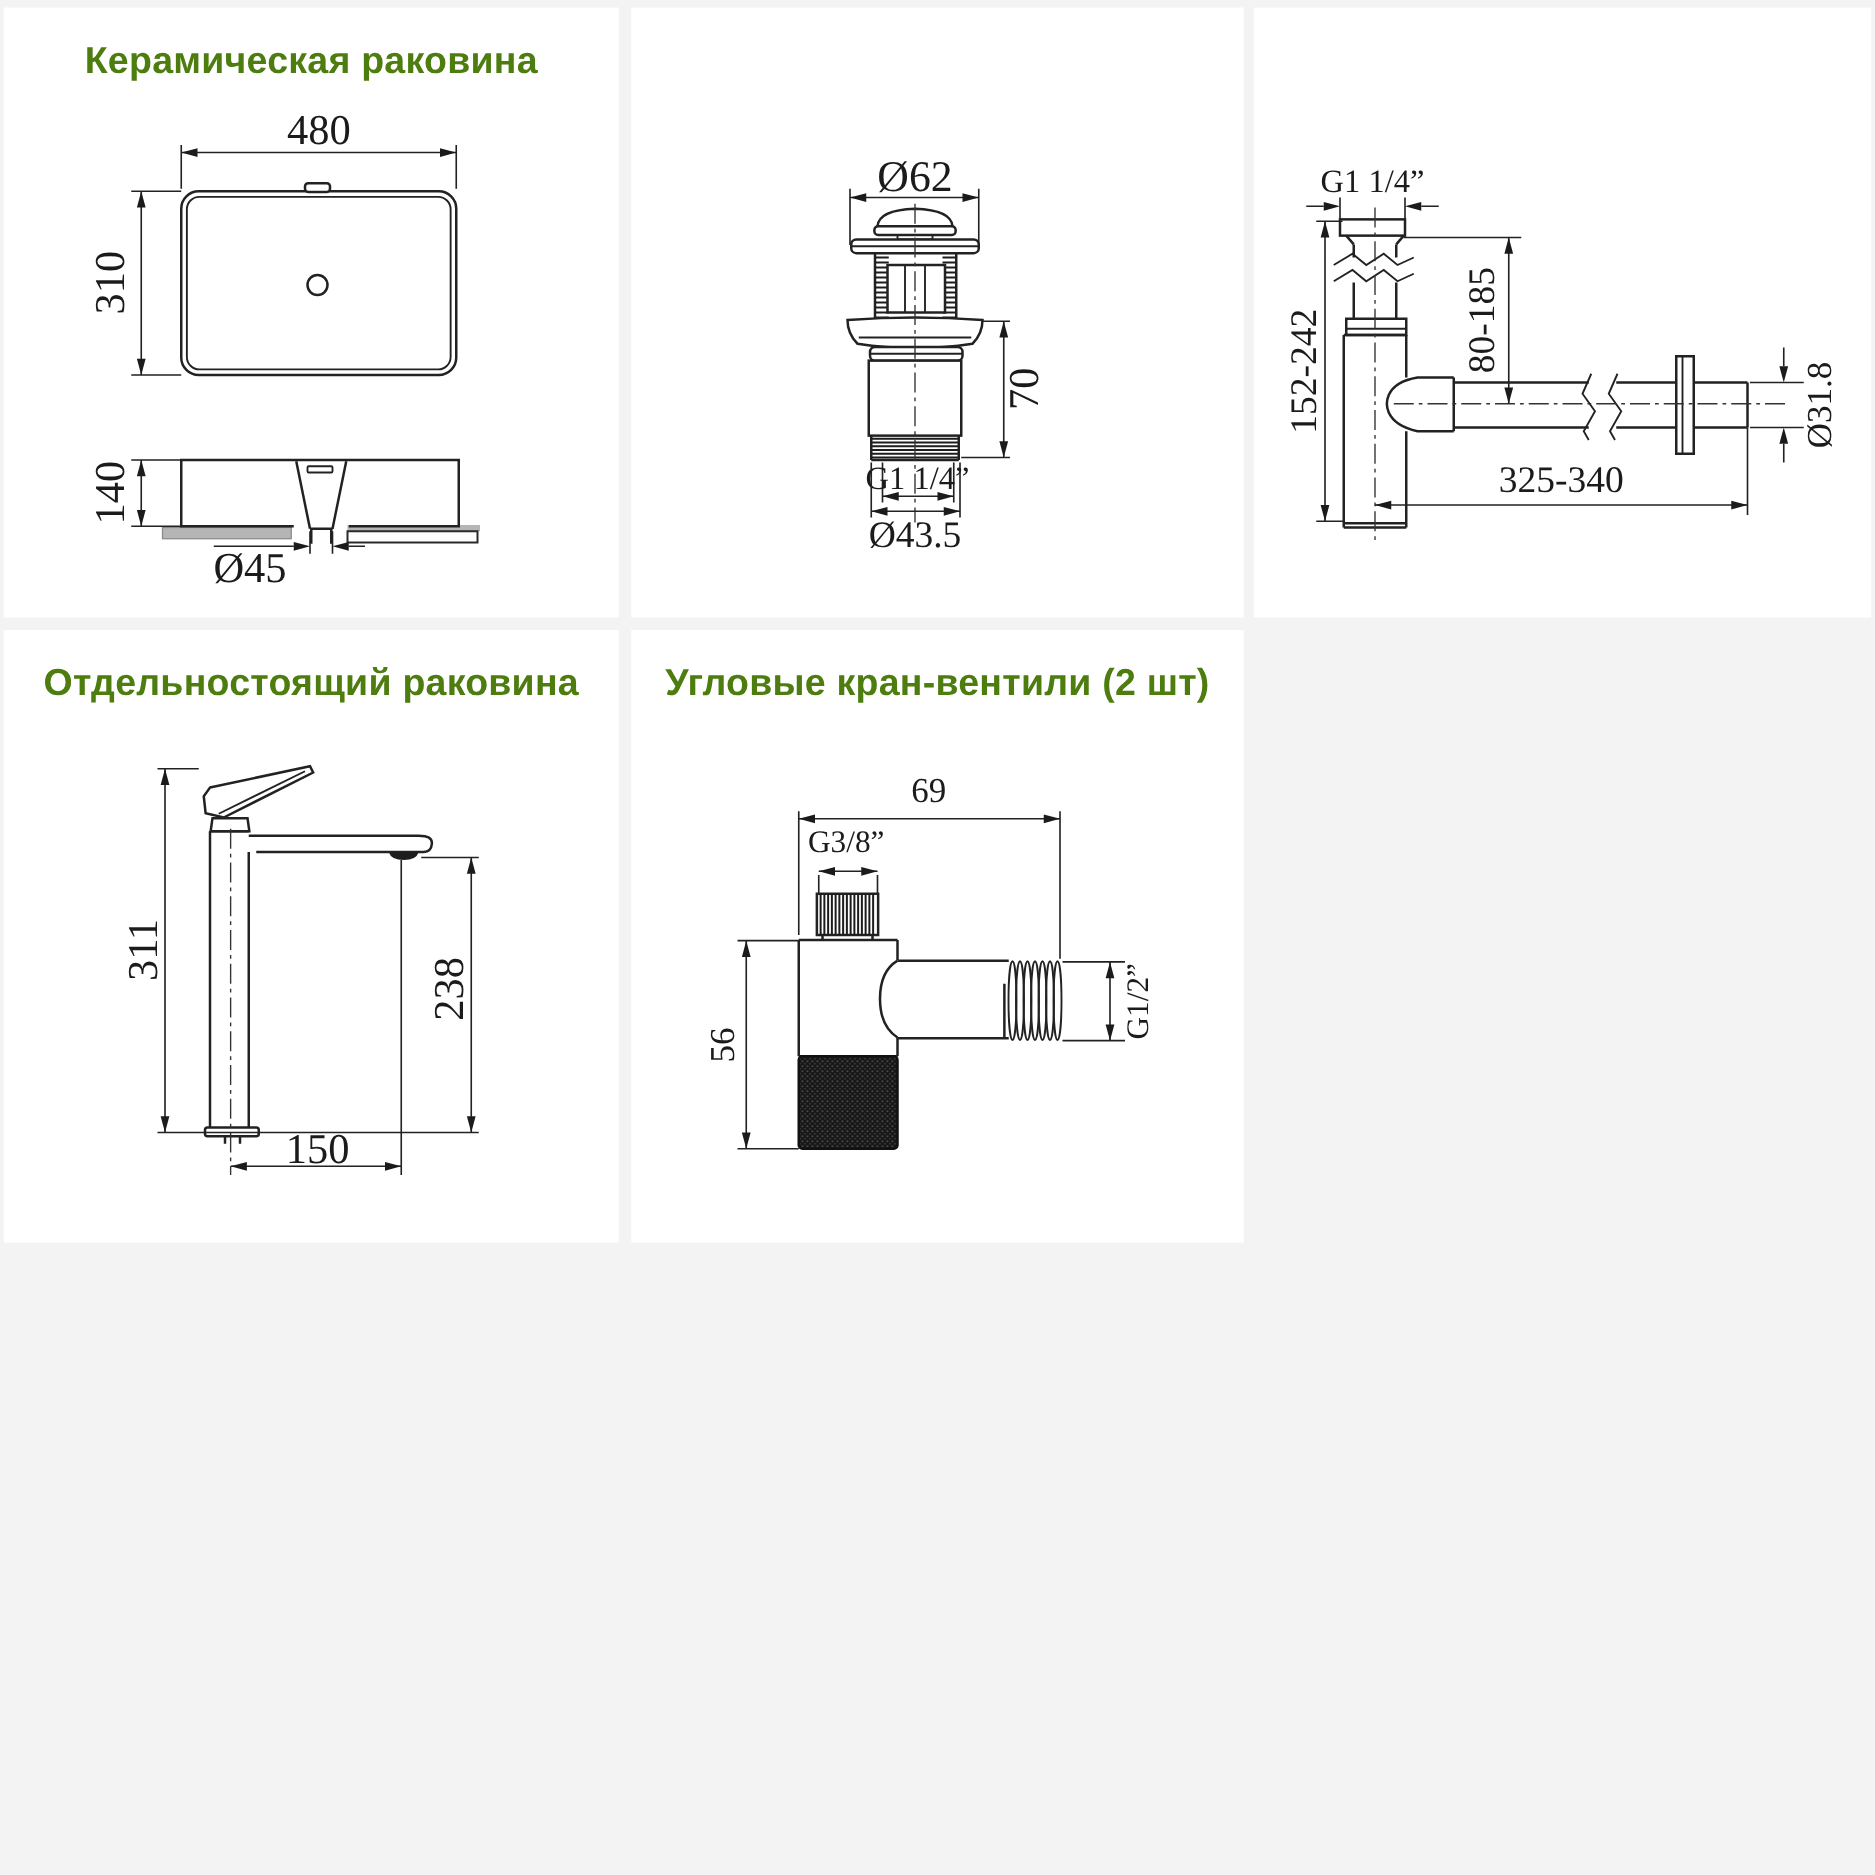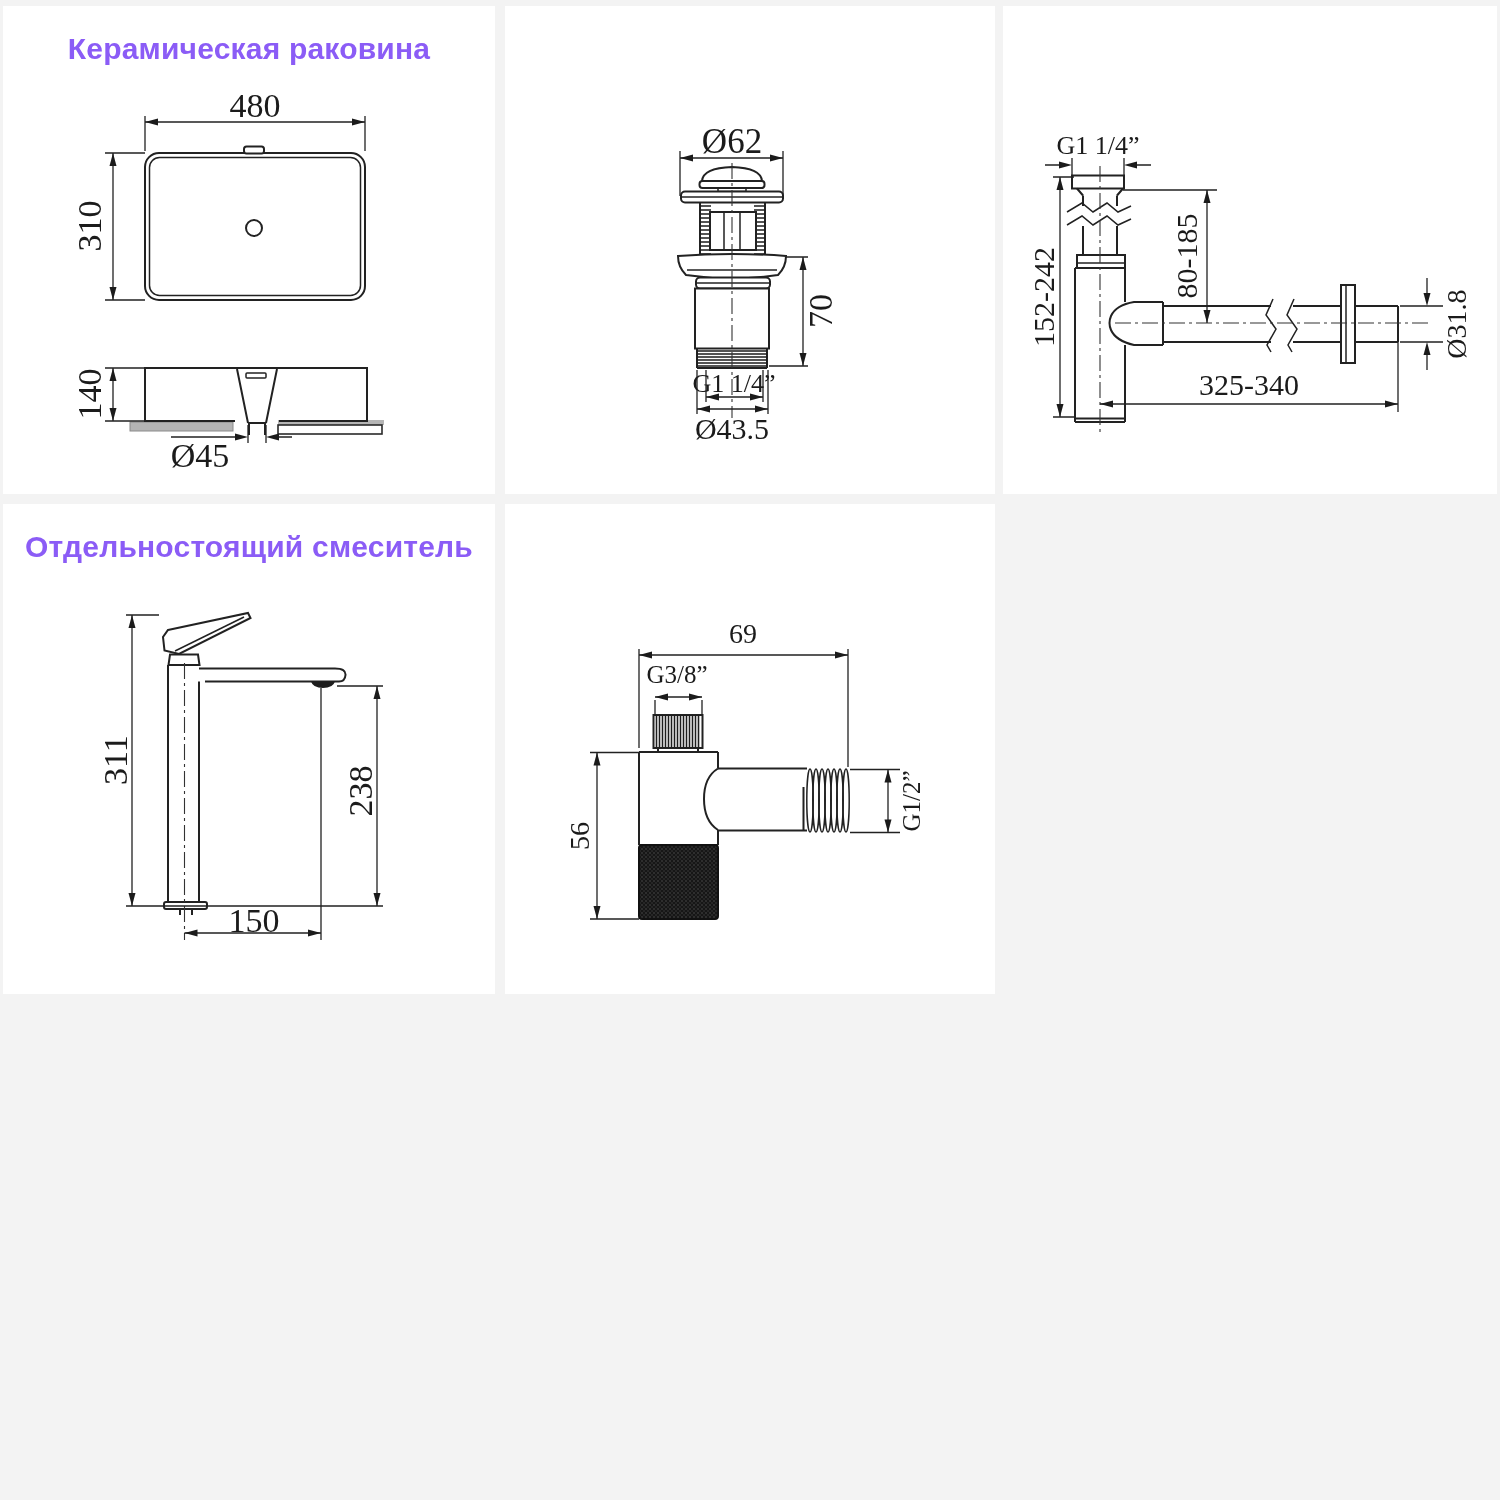--- a/index.html
+++ b/index.html
@@ -1,20 +1,20 @@
 <!DOCTYPE html>
 <html><head>
 <meta charset="utf-8">
 <style>
   html,body{margin:0;padding:0;}
   body{width:1500px;height:1500px;background:#f3f3f3;position:relative;
        font-family:"Liberation Sans","DejaVu Sans",sans-serif;overflow:hidden;}
   .panel{position:absolute;background:#ffffff;}
   .ptitle{position:absolute;top:26px;left:0;width:100%;text-align:center;
-          font-weight:700;font-size:30px;letter-spacing:.2px;color:#8b5cf6;}
+          font-weight:700;font-size:30px;letter-spacing:.2px;color:#4d7c0f;}
   svg{position:absolute;left:0;top:0;}
   svg text{font-family:"Liberation Serif","DejaVu Serif",serif;fill:#1b1b1b;}
   .dt{text-anchor:middle;dominant-baseline:central;}
   .t34{font-size:34px;} .t30{font-size:30px;} .t28{font-size:28px;}
   .t26{font-size:26px;} .t25{font-size:25px;} .t35{font-size:35px;}
   .ln{stroke:#222;stroke-width:2;fill:none;}
   .lnw{stroke:#222;stroke-width:2;fill:#fff;}
   .thin{stroke:#222;stroke-width:1.5;fill:none;}
   .dim{stroke:#222;stroke-width:1.3;fill:none;}
   .ax{stroke:#333;stroke-width:1.1;fill:none;stroke-dasharray:16 4 3 4;}
@@ -181,21 +181,21 @@
     <g>
       <path class="dim" d="M97,398 H395 M395,336 V406"></path>
       <path class="ar" d="M97,398 L110,394.5 L110,401.5 Z"></path>
       <path class="ar" d="M395,398 L382,394.5 L382,401.5 Z"></path>
       <text class="dt t30" x="246" y="378">325-340</text>
     </g>
   </svg>
 </div>
 
 <div class="panel" style="left:3px;top:504px;width:492px;height:490px;">
-  <div class="ptitle">Отдельностоящий смеситель</div>
+  <div class="ptitle">Отдельностоящий раковина</div>
   <svg width="492" height="490" viewBox="0 0 492 490">
     <g>
       <path class="lnw" d="M165,126 L245,109 L247.5,114 L176,150 L161.5,146.5 L160,133 Z"></path>
       <path class="thin" d="M172,147 L241,113"></path>
       <path class="lnw" d="M167,150.5 L195,150.5 L196.5,161 L165.5,161 Z"></path>
       <path class="ln" d="M165,161 H196 M165,161 V398 M196,177.5 V398"></path>
       <path class="ln" d="M196,164.5 H332 Q343,164.5 342.5,171 Q342,177.5 336,177.5 L202,177.5"></path>
       <path d="M308,177.5 H332 Q330,184 320,184 Q310,184 308,177.5 Z" fill="#1d1d1d"></path>
       <rect class="lnw" x="161" y="398" width="43" height="7" rx="2"></rect>
       <path class="ln" d="M177,405 V411 M189,405 V411"></path>
@@ -219,20 +219,21 @@
     <g>
       <path class="dim" d="M318,184 V436 M181.5,429 H318"></path>
       <path class="ar" d="M181.5,429 L194.5,425.5 L194.5,432.5 Z"></path>
       <path class="ar" d="M318,429 L305,425.5 L305,432.5 Z"></path>
       <text class="dt t34" x="251" y="416">150</text>
     </g>
   </svg>
 </div>
 
 <div class="panel" style="left:505px;top:504px;width:490px;height:490px;">
+  <div class="ptitle">Угловые кран-вентили (2 шт)</div>
   <svg width="490" height="490" viewBox="0 0 490 490">
     <defs>
       <pattern id="knurl" width="4" height="4" patternUnits="userSpaceOnUse">
         <rect width="4" height="4" fill="#161616"></rect>
         <circle cx="1" cy="1" r="0.8" fill="#4d4d4d"></circle>
         <circle cx="3" cy="3" r="0.8" fill="#3a3a3a"></circle>
       </pattern>
     </defs>
 
     <g>

